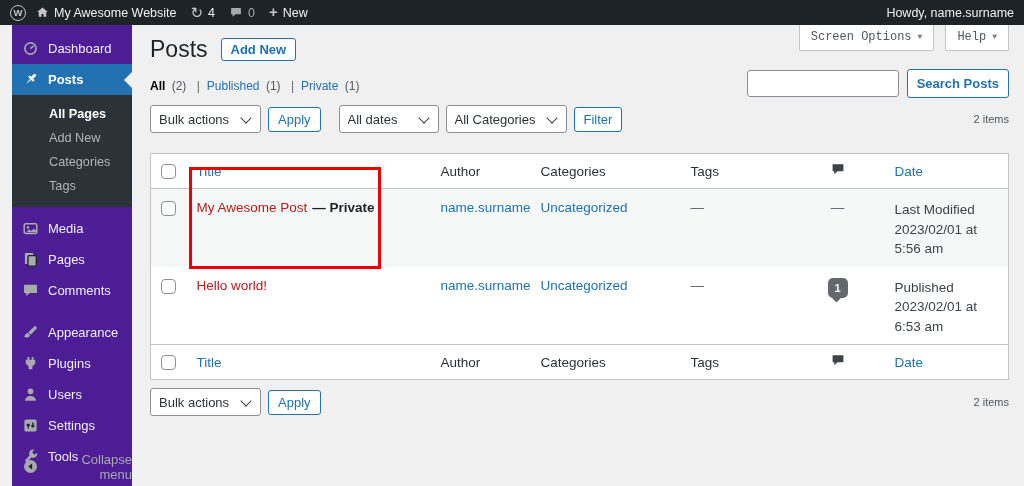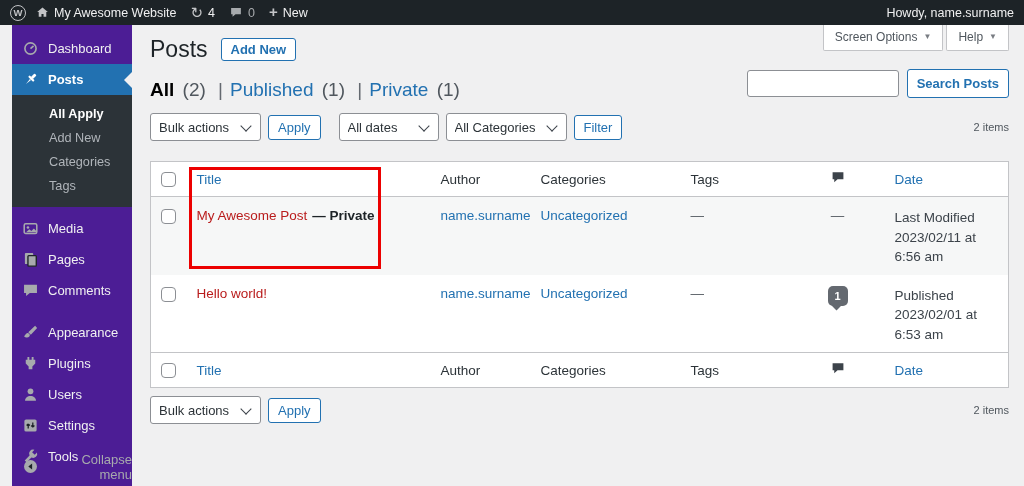--- a/index.html
+++ b/index.html
@@ -31,37 +31,37 @@
     border:8px solid transparent; border-right-color:#f0f0f1; }
   .submenu { background:#2c3338; padding:7px 0 9px; }
   .submenu-item { padding:5px 0 5px 37px; color:#b0b5ba; font-size:12.7px; cursor:pointer; }
   .submenu-item.current { color:#fff; font-weight:700; }
   .menu-spacer { height:11px; }
   .collapse-item { position:absolute; bottom:4px; left:0; right:0; color:#a7aaad;text-align:right; }
 
   
   .main { position:absolute; left:140px; top:25px; right:0; bottom:0; padding:0 15px 0 10px; background:#f0f0f1; }
 
-  .screen-tabs { position:absolute; top:0; right:15px; display:flex; gap:3px; z-index:10; }
+  .screen-tabs { position:absolute; top:0; right:15px; display:flex; gap:11px; z-index:10;font-family:Liberation Mono, monospace; }
   .screen-tab { background:#fff; border:1px solid #c3c4c7; border-top:none; border-radius:0 0 2px 2px;
     padding:5px 11px 6px; font-size:12px; color:#50575e; cursor:pointer; display:flex; align-items:center; gap:6px; }
   .caret-solid { font-size:8px; color:#787c82; line-height:1; }
 
   .heading-row { display:flex; align-items:center; margin-top:11px; }
   h1.page-title { font-size:23px; font-weight:400; color:#1d2327; }
   .btn { background:#fff; border:1px solid #2271b1; color:#2271b1; border-radius:3px;
     padding:4px 9px; font-size:13px; font-family:inherit; cursor:pointer; white-space:nowrap; }
   .add-new { margin-left:13px; font-weight:600; padding:3px 9px; }
 
   .search-box { position:absolute; top:44px; right:15px; display:flex; align-items:center; gap:8px; z-index:10; }
   .search-input { width:152px; height:27px; border:1px solid #8c8f94; border-radius:3px; background:#fff;
     padding:0 6px; font-family:inherit; font-size:13px; }
   .search-btn { font-weight:600; height:29px; }
 
-  .subsubsub { margin-top:16px; font-size:19px; color:#3c434a; display:flex; align-items:center; }
+  .subsubsub { margin-top:16px; font-size:12px; color:#3c434a; display:flex; align-items:center; }
   .view { cursor:pointer; }
   .view .view-label { color:#2271b1; }
   .view.current .view-label { color:#000; font-weight:700; }
   .view .view-count { color:#50575e; margin-left:3px; }
   .view:not(:last-child)::after { content:"|"; color:#646970; margin:0 7px; }
 
   .tablenav { display:flex; align-items:center; margin-top:12px; }
   .select-wrap { position:relative; display:inline-block; }
   .select-wrap select { appearance:none; -webkit-appearance:none; height:28px; background:#fff;
     border:1px solid #8c8f94; border-radius:3px; padding:0 30px 0 8px; font-family:inherit; font-size:13px;
@@ -158,21 +158,21 @@
                 <rect x="8.3" y="1.6" width="3.4" height="6.2" rx="1"></rect>
                 <rect x="5.7" y="7.2" width="8.6" height="2.6" rx="1.2"></rect>
                 <path d="M9.1 10h1.8L10 17.6z"></path>
               </g>
             </svg>
         </span>
         <span>Posts</span>
       </div>
 
       <div class="submenu">
-        <div class="submenu-item current">All Apply</div>
+        <div class="submenu-item current">All Pages</div>
         <div class="submenu-item">Add New</div>
         <div class="submenu-item">Categories</div>
         <div class="submenu-item">Tags</div>
       </div>
 
       <div class="menu-item" style="margin-top:6px;">
         <span class="icon">
           <svg viewBox="0 0 20 20" width="17" height="17">
               <rect x="2.6" y="4.4" width="14.8" height="11.4" rx="1.8" fill="none" stroke="currentColor" stroke-width="1.8"></rect>
               <circle cx="7" cy="8.8" r="1.5" fill="currentColor"></circle>
@@ -354,21 +354,21 @@
           <td class="cb-col"><input type="checkbox" class="cb" style=""></td>
           <td>
             <a class="row-title">My Awesome Post</a><span class="title-suffix">— Private</span>
           </td>
           <td><a class="cell-link">name.surname</a></td>
           <td><a class="cell-link">Uncategorized</a></td>
           <td><span class="dash">—</span></td>
           <td class="col-comments-cell"><span class="dash">—</span></td>
           <td class="date-cell">
             <span class="date-status">Last Modified</span>
-            <span>2023/02/11 at 6:56 am</span>
+            <span>2023/02/01 at 5:56 am</span>
           </td>
         </tr>
         <tr>
           <td class="cb-col"><input type="checkbox" class="cb" style=""></td>
           <td>
             <a class="row-title">Hello world!</a><span class="title-suffix"></span>
           </td>
           <td><a class="cell-link">name.surname</a></td>
           <td><a class="cell-link">Uncategorized</a></td>
           <td><span class="dash">—</span></td>

